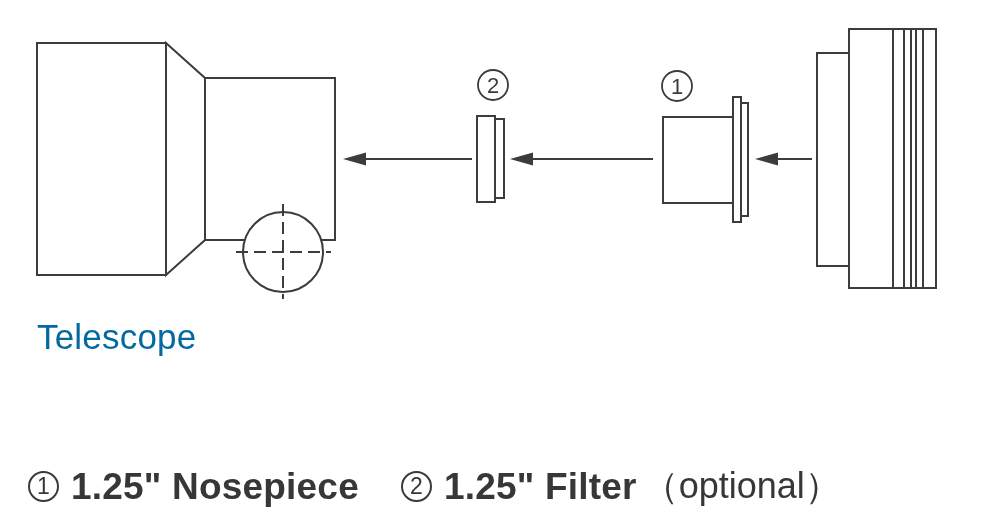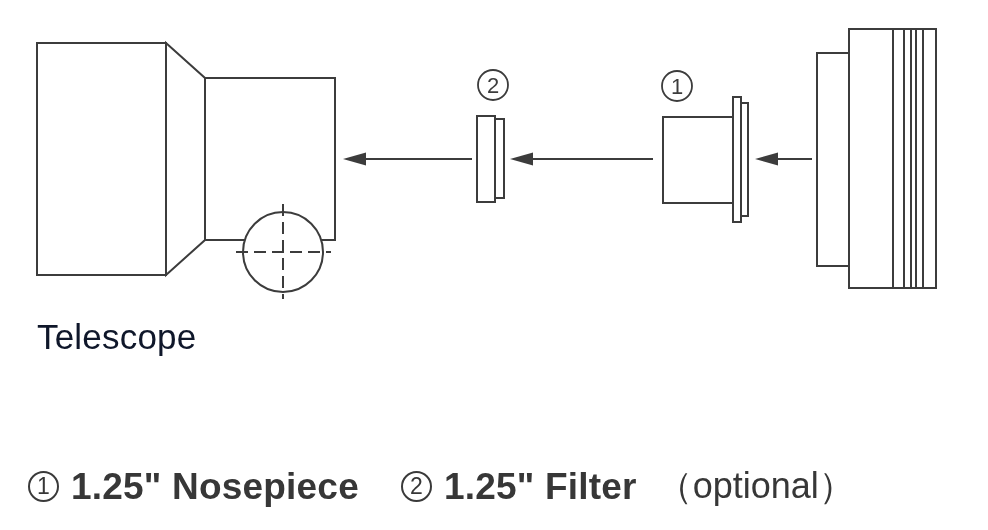--- a/index.html
+++ b/index.html
@@ -20,21 +20,21 @@
   .stage svg {
     position: absolute;
     left: 0;
     top: 0;
   }
   .part-label {
     position: absolute;
     top: 317px;
     font-size: 35px;
     font-weight: 400;
-    color: #0f172a;
+    color: #0369a1;
     letter-spacing: 0.2px;
     white-space: nowrap;
   }
   .label-telescope { left: 37px; }
   .label-camera { right: 18px; }
   .caption {
     position: absolute;
     left: 28px;
     top: 462px;
     display: flex;
@@ -64,21 +64,21 @@
     box-sizing: border-box;
   }
   .caption-text {
     font-size: 37px;
     font-weight: 700;
     letter-spacing: 0.2px;
   }
   .caption-note {
     font-size: 36px;
     font-weight: 400;
-    margin-left: 20px;
+    margin-left: 6px;
   }
 </style>
 </head>
 <body>
 
 <div class="stage">
 
   <svg width="988" height="530" viewBox="0 0 988 530" fill="none" stroke="#3c3c3c" stroke-width="2">
 
     <g>

